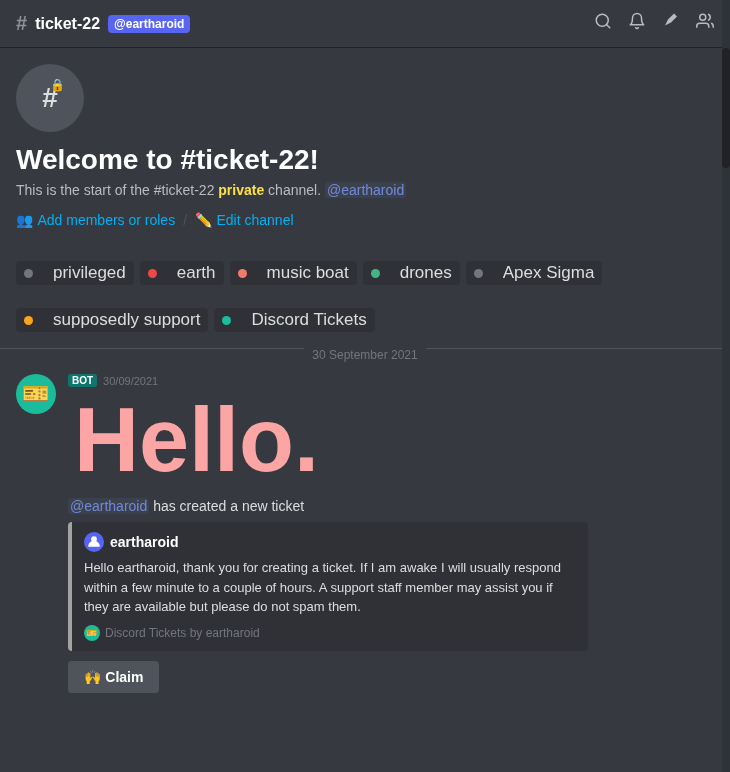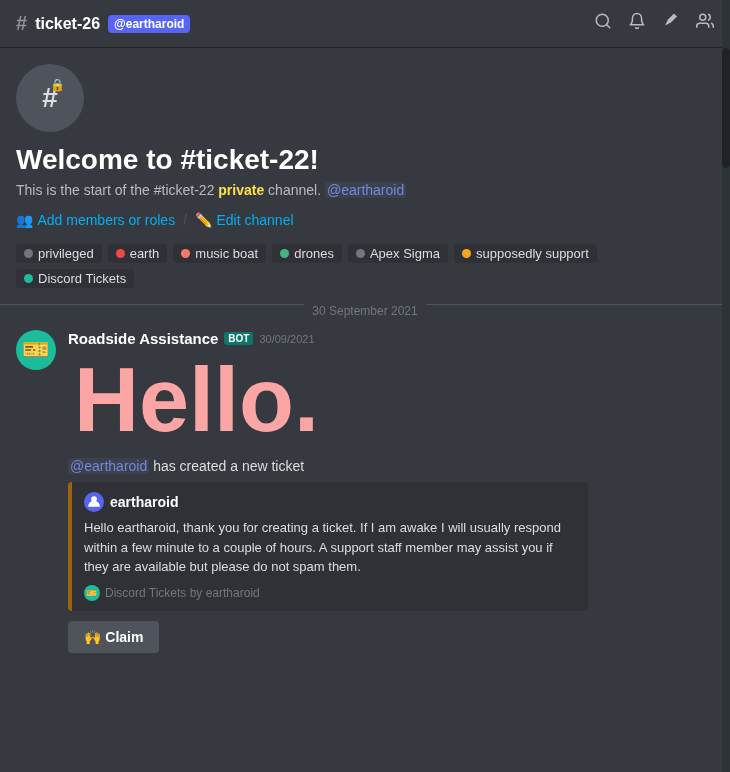--- a/index.html
+++ b/index.html
@@ -124,27 +124,28 @@
     
     .roles-row {
       display: flex;
       flex-wrap: wrap;
       gap: 6px;
       margin-bottom: 16px;
     }
     .role-tag {
       display: flex;
       align-items: center;
-      gap: 5px;
+      gap: 20px;
       background: #2f3136;
       border-radius: 4px;
       padding: 2px 8px;
-      font-size: 13px;
+      font-size: 17px;
       color: #dcddde;
       cursor: pointer;
+      margin-top: 17px;
     }
     .role-dot {
       width: 9px;
       height: 9px;
       border-radius: 50%;
       flex-shrink: 0;
     }
 
     
     .date-divider {
@@ -222,21 +223,21 @@
     }
     .ticket-created-line .mention {
       color: #7289da;
       background: rgba(114,137,218,0.1);
       border-radius: 3px;
       padding: 0 2px;
     }
 
     .embed {
       background: #2f3136;
-      border-left: 4px solid #a16207;
+      border-left: 4px solid #a3a3a3;
       border-radius: 4px;
       padding: 10px 12px;
       max-width: 520px;
       margin-bottom: 10px;
     }
     .embed-author {
       display: flex;
       align-items: center;
       gap: 6px;
       margin-bottom: 6px;
@@ -313,21 +314,21 @@
       background: #202225;
       border-radius: 4px;
       margin-top: 48px;
     }
   </style>
 </head>
 <body>
 
 <div class="header">
   <span class="header-hash">#</span>
-  <span class="header-channel-name">ticket-26</span>
+  <span class="header-channel-name">ticket-22</span>
   <span class="header-tag">@eartharoid</span>
   <div class="header-spacer"></div>
   <div class="header-icons">
     <span class="header-icon">
       <svg width="18" height="18" viewBox="0 0 24 24" fill="none" stroke="#b9bbbe" stroke-width="2" stroke-linecap="round" stroke-linejoin="round">
           <circle cx="11" cy="11" r="8"></circle>
           <line x1="21" y1="21" x2="16.65" y2="16.65"></line>
         </svg>
     </span>
     <span class="header-icon">
@@ -410,21 +411,20 @@
   <span>30 September 2021</span>
 </div>
 
 <div class="messages">
   <div class="message">
     <div class="avatar-ticket">
       <span style="font-size:22px;">🎫</span>
     </div>
     <div class="message-body">
       <div class="message-header">
-        <span class="message-author">Roadside Assistance</span>
         <span class="bot-tag">BOT</span>
         <span class="message-time">30/09/2021</span>
       </div>
       <div class="hello-text">Hello.</div>
       <div class="ticket-created-line">
         <span class="mention">@eartharoid</span>
         <span>has created a new ticket</span>
       </div>
       <div class="embed">
         <div class="embed-author">

